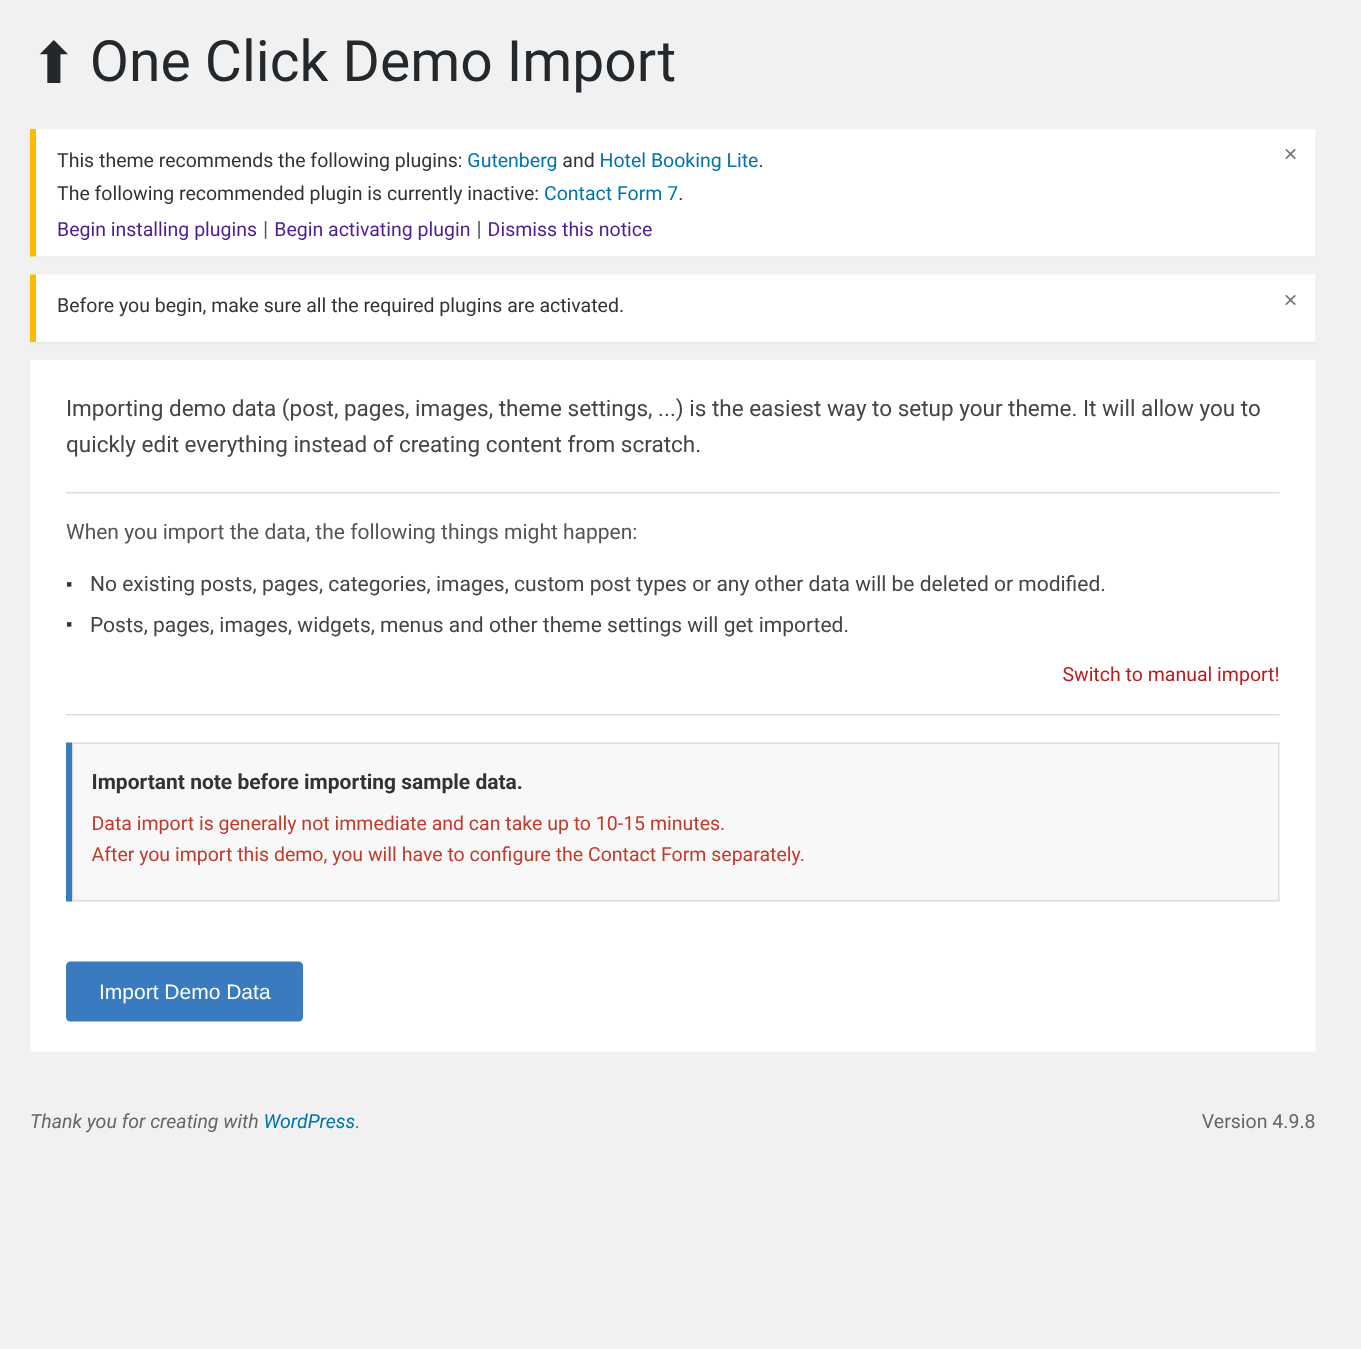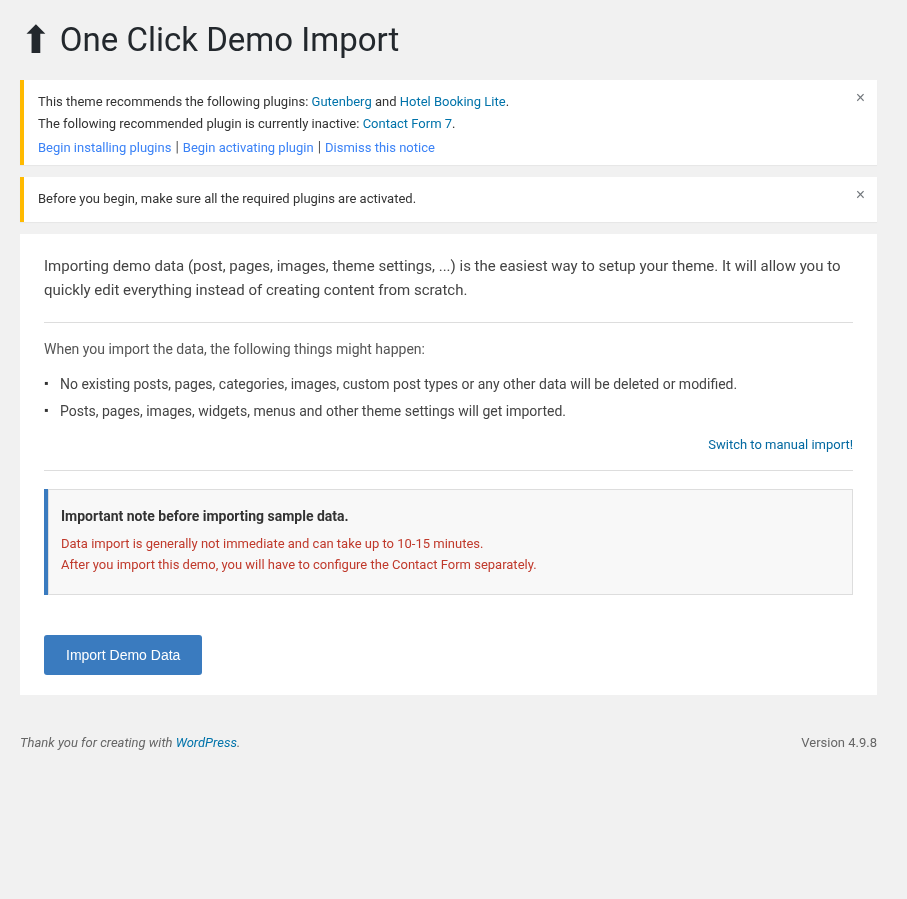--- a/index.html
+++ b/index.html
@@ -20,21 +20,21 @@
       align-items: center;
       gap: 8px;
       margin-bottom: 20px;
     }
     .page-title-icon {
       font-size: 38px;
       color: #23282d;
       line-height: 1;
     }
     .page-title h1 {
-      font-size: 33px;
+      font-size: 38px;
       font-weight: 400;
       color: #23282d;
       line-height: 1.2;
     }
     
     .notice {
       background: #fff;
       border-left: 4px solid #ffba00;
       margin-bottom: 12px;
       padding: 10px 14px;
@@ -59,21 +59,21 @@
       cursor: pointer;
       color: #72777c;
       font-size: 16px;
       line-height: 1;
       padding: 2px;
     }
     .notice-links {
       margin-top: 4px;
     }
     .notice-links a {
-      color: #3b82f6;
+      color: #4c1d95;
       font-size: 13px;
       text-decoration: none;
     }
     .notice-links .sep {
       color: #555;
       margin: 0 4px;
     }
     
     .main-content {
       background: #fff;
@@ -114,21 +114,21 @@
       position: absolute;
       left: 0;
       color: #333;
       font-size: 12px;
     }
     .manual-import-link {
       text-align: right;
       margin-top: 14px;
     }
     .manual-import-link a {
-      color: #0369a1;
+      color: #b91c1c;
       text-decoration: none;
       font-size: 13px;
     }
     
     .important-note-wrap {
       border-left: 4px solid #3a7bbf;
       background: #fff;
       margin: 16px 0;
       padding: 0;
     }

